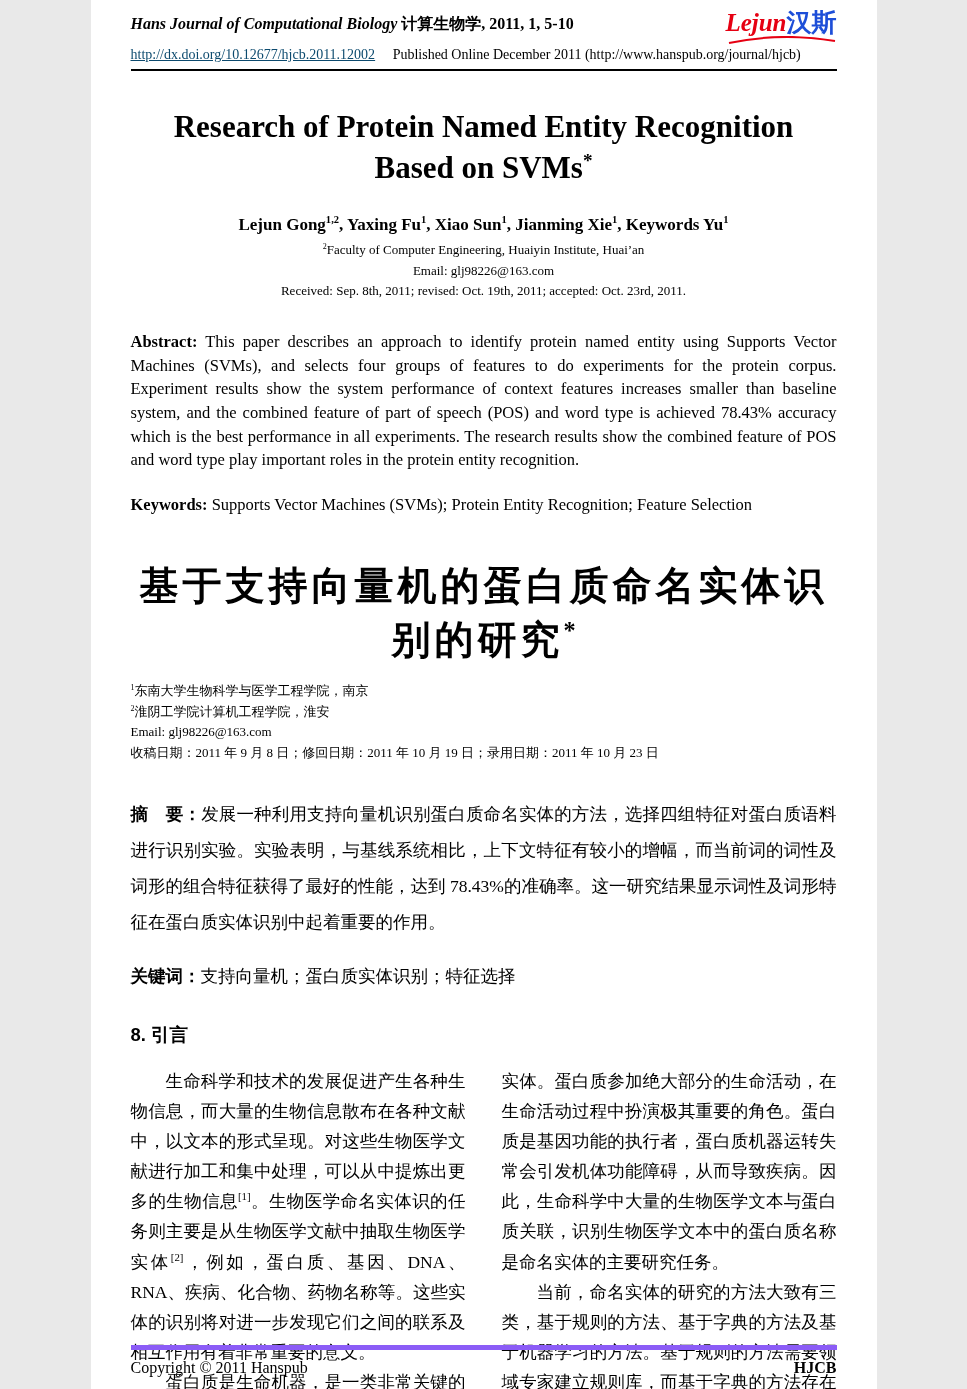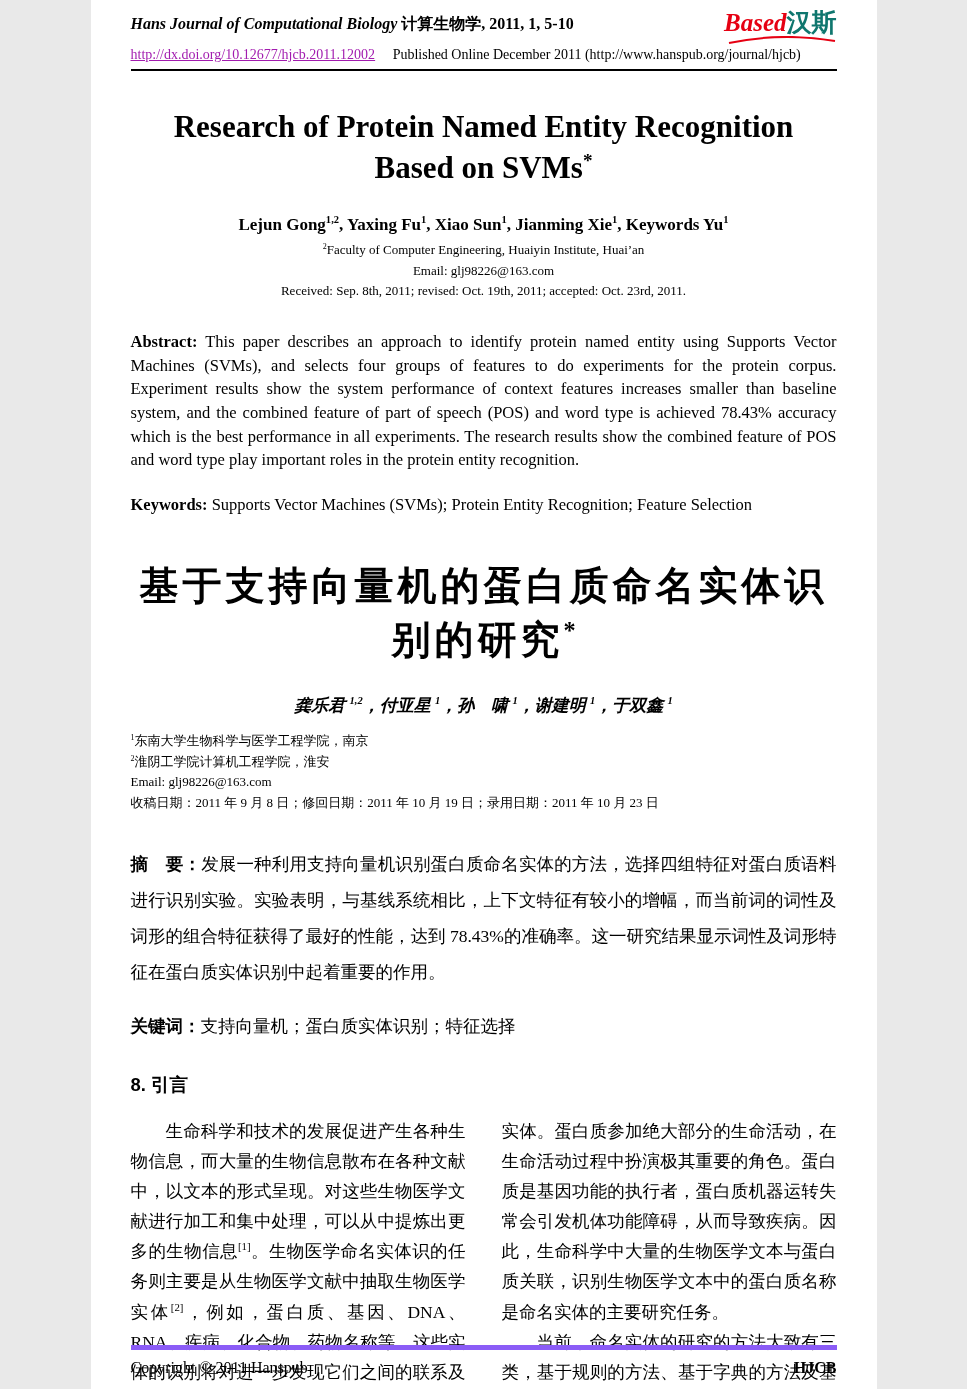--- a/index.html
+++ b/index.html
@@ -13,24 +13,24 @@
   p { margin:0; }
 
   
   .hdr-row1 { display:flex; justify-content:space-between; align-items:flex-start; }
   .hdr-titles { font-size:16px; padding-top:4px; }
   .j-en { font-weight:bold; font-style:italic; }
   .j-cn { font-weight:bold; }
   .logo { text-align:right; line-height:1; }
   .logo-text { font-size:25px; font-weight:bold; white-space:nowrap; }
   .logo-hans { color:#e60012; font-style:italic; }
-  .logo-cn  { color:#0f766e; }
+  .logo-cn  { color:#1d4ed8; }
   .logo-swoosh { display:block; margin-left:auto; margin-top:1px; }
   .hdr-row2 { font-size:14px; margin-top:3px; }
-  .doi { color:#a21caf; text-decoration:underline; cursor:pointer;margin-top:12px; }
+  .doi { color:#0c4a6e; text-decoration:underline; cursor:pointer;margin-top:12px; }
   .pub { margin-left:14px; }
   .hdr-rule { border-top:2px solid #000; margin-top:6px; }
 
   
   .title-en { margin:36px 0 0 0; text-align:center; font-size:31px; font-weight:bold; line-height:1.32; }
   .authors-en { margin-top:26px; text-align:center; font-size:17px; font-weight:bold; }
   .affil-block { margin-top:5px; text-align:center; font-size:13px; line-height:1.6; }
   .abstract-en { margin-top:28px; font-size:16.5px; line-height:1.43; text-align:justify; }
   .keywords-en { margin-top:23px; font-size:16.5px; text-align:justify; }
 
@@ -65,21 +65,21 @@
 
 <div class="page">
 
   <div class="hdr-row1">
     <div class="hdr-titles">
       <span class="j-en">Hans Journal of Computational Biology</span>
       <span class="j-cn">计算生物学, 2011, 1, 5-10</span>
     </div>
     <div class="logo">
       <span class="logo-text">
-        <span class="logo-hans">Based</span><span class="logo-cn">汉斯</span>
+        <span class="logo-hans">Lejun</span><span class="logo-cn">汉斯</span>
       </span>
       <svg class="logo-swoosh" width="110" height="8" viewBox="0 0 110 8">
         <path d="M2 7 Q55 -4 108 5" stroke="#e60012" stroke-width="2" fill="none"></path>
       </svg>
     </div>
   </div>
   <div class="hdr-row2">
     <a class="doi">http://dx.doi.org/10.12677/hjcb.2011.12002</a>
     <span class="pub">Published Online December 2011 (http://www.hanspub.org/journal/hjcb)</span>
   </div>
@@ -99,21 +99,20 @@
   </div>
 
   <p class="abstract-en"><b>Abstract:</b><span> This paper describes an approach to identify protein named entity using Supports Vector Machines (SVMs), and selects four groups of features to do experiments for the protein corpus. Experiment results show the system performance of context features increases smaller than baseline system, and the combined feature of part of speech (POS) and word type is achieved 78.43% accuracy which is the best performance in all experiments. The research results show the combined feature of POS and word type play important roles in the protein entity recognition.</span></p>
 
   <p class="keywords-en"><b>Keywords:</b><span> Supports Vector Machines (SVMs); Protein Entity Recognition; Feature Selection</span></p>
 
   <h2 class="title-cn" style="margin-bottom:0;">
     <span>基于支持向量机的蛋白质命名实体识别的研究</span><sup>*</sup>
   </h2>
 
-  <p class="authors-cn"><span>龚乐君 </span><sup>1,2</sup><span>，付亚星 </span><sup>1</sup><span>，孙　啸 </span><sup>1</sup><span>，谢建明 </span><sup>1</sup><span>，于双鑫 </span><sup>1</sup></p>
 
   <div class="affil-block-cn">
     <p><sup>1</sup><span>东南大学生物科学与医学工程学院，南京</span></p>
     <p><sup>2</sup><span>淮阴工学院计算机工程学院，淮安</span></p>
     <p>Email: glj98226@163.com</p>
     <p>收稿日期：2011 年 9 月 8 日；修回日期：2011 年 10 月 19 日；录用日期：2011 年 10 月 23 日</p>
   </div>
 
   <p class="abstract-cn"><b>摘　要：</b><span>发展一种利用支持向量机识别蛋白质命名实体的方法，选择四组特征对蛋白质语料进行识别实验。实验表明，与基线系统相比，上下文特征有较小的增幅，而当前词的词性及词形的组合特征获得了最好的性能，达到 78.43%的准确率。这一研究结果显示词性及词形特征在蛋白质实体识别中起着重要的作用。</span></p>
 

